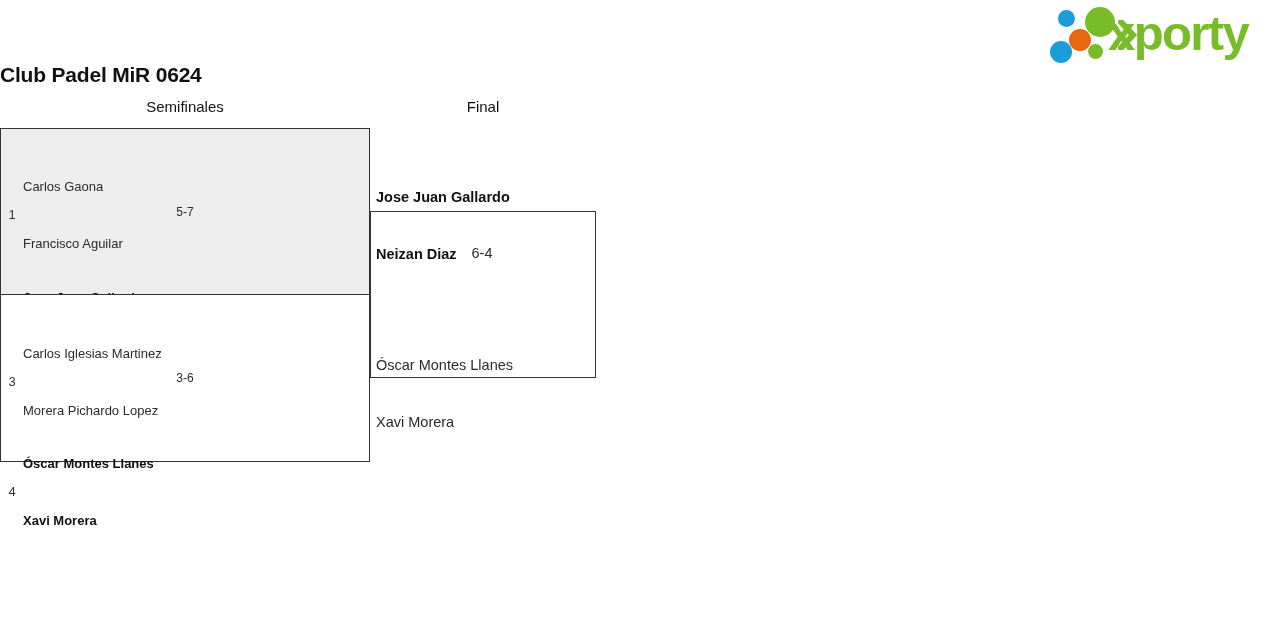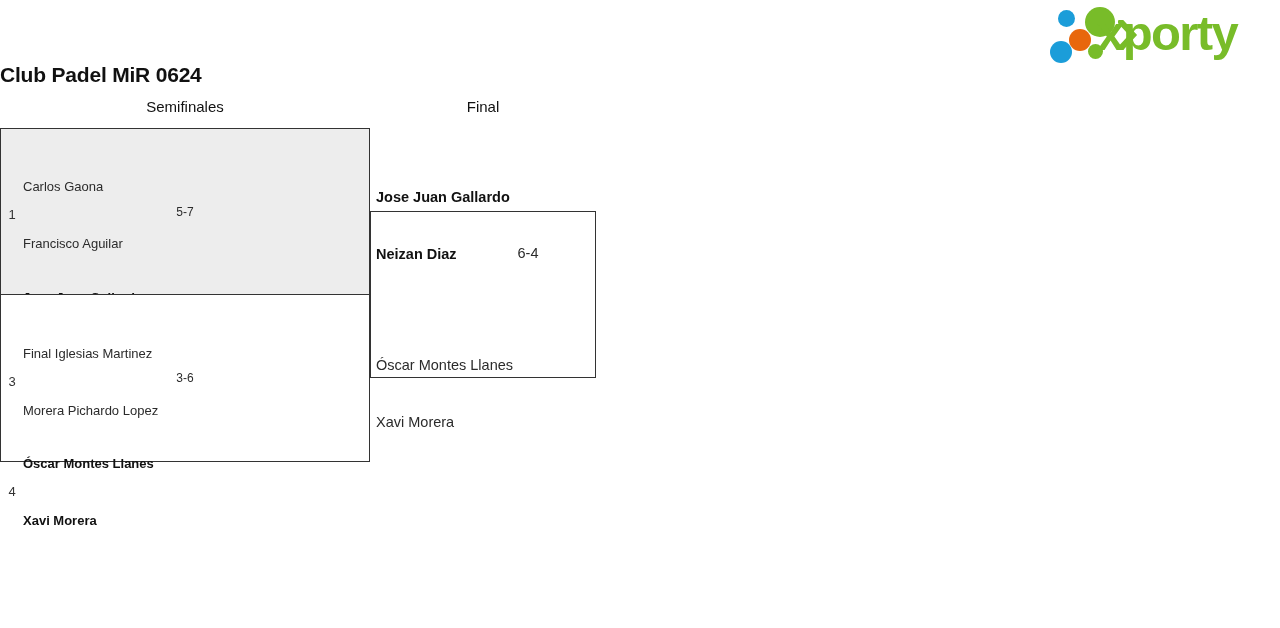--- a/index.html
+++ b/index.html
@@ -56,21 +56,21 @@
   .dot-green-sm { left: 40px; top: 38px; width: 15px; height: 15px; background: #78bc29; }
   .logo-chevron {
     position: absolute;
     left: 70px;
     top: 16px;
     width: 20px;
     height: 30px;
   }
   .logo-word {
     position: absolute;
-    left: 49px;
+    left: 60px;
     top: 0px;
     font-size: 49px;
     font-weight: bold;
     letter-spacing: -1.6px;
     line-height: 58px;
     color: #78bc29;
   }
 
   
   .round-header {
@@ -165,21 +165,20 @@
 
   .final-score {
     position: absolute;
     left: 378px;
     top: 244px;
     width: 208px;
     text-align: center;
     font-size: 14.5px;
     line-height: 19px;
     color: #2b2b2b;
-    margin-left: 46px;
   }
 </style>
 </head>
 <body>
 
 <div id="root">
 
   <div class="page-title">
     <span class="title-line">Club Padel MiR 0624</span>
     <span class="title-line">Fase Final. Masculino B+</span>
@@ -217,21 +216,21 @@
         <span class="player-line">Jose Juan Gallardo</span>
         <span class="player-line">Neizan Diaz</span>
       </span>
     </div>
   </div>
 
   <div class="match-box sf-2">
     <div class="team team-top">
       <span class="seed">3</span>
       <span class="players">
-        <span class="player-line">Final Iglesias Martinez</span>
+        <span class="player-line">Carlos Iglesias Martinez</span>
         <span class="player-line">Morera Pichardo Lopez</span>
       </span>
     </div>
     <div class="score">3-6</div>
     <div class="team team-bottom">
       <span class="seed">4</span>
       <span class="players winner">
         <span class="player-line">Óscar Montes Llanes</span>
         <span class="player-line">Xavi Morera</span>
       </span>

